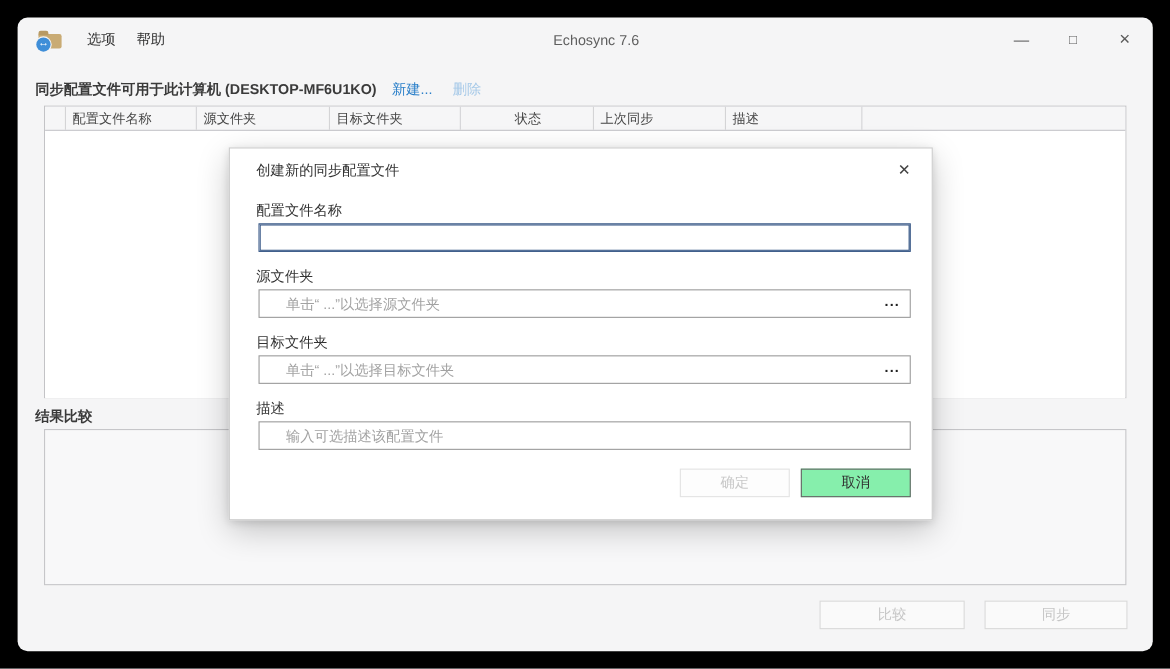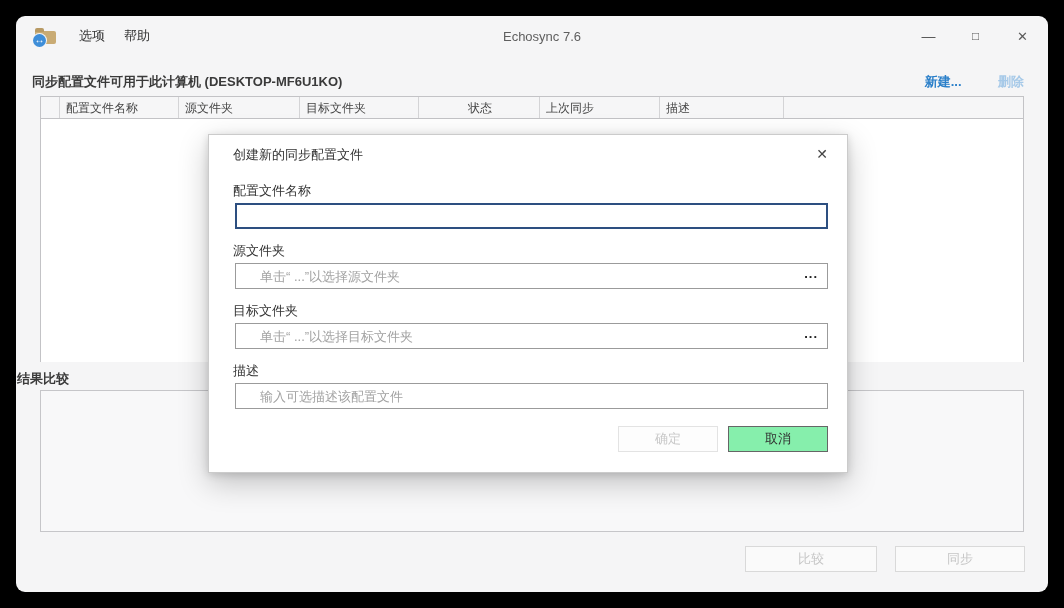--- a/index.html
+++ b/index.html
@@ -21,42 +21,42 @@
   .menu-item { font-size:13px; color:#333; padding:4px 7px; margin-right:5px; }
   .win-title { position:absolute; left:0; right:0; text-align:center; font-size:13px; color:#5f5f5f; pointer-events:none;margin-left:20px; }
   .win-controls { margin-left:auto; display:flex; height:40px; margin-right:2px; }
   .win-btn { width:47px; height:40px; display:flex; align-items:center; justify-content:center;
              color:#5a5a5a; font-size:13px; }
   .win-btn.min { font-size:14px; }
   .win-btn.max { font-size:12px; }
 
   
   .profiles-row { position:absolute; left:16px; right:24px; top:56px; display:flex;
-                  justify-content:space-between; align-items:center; }
+                  align-items:center; }
   .profiles-header { font-size:13px; font-weight:bold; color:#3a3a3a; }
-  .links a { font-size:13px; text-decoration:none; margin-left:32px;font-weight:bold; }
+  .links a { font-size:13px; text-decoration:none; margin-left:14px; }
   .link-new { color:#2a7fc9; }
   .link-del { color:#a6c9e8; }
 
   .profiles-table { position:absolute; left:24px; top:80px; width:984px; height:266px;
                     background:#fff; border:1px solid #c3c3c6; }
   .thead { display:flex; height:22px; background:#f6f6f7; border-bottom:1px solid #c3c3c6; }
   .th { font-size:12px; color:#454545; padding:3px 4px 0 6px; overflow:hidden; white-space:nowrap; }
   .th + .th { border-left:1px solid #d4d4d6; }
   .th:nth-child(1){ width:18px; padding:0; }
   .th:nth-child(2){ width:119px; }
   .th:nth-child(3){ width:121px; }
   .th:nth-child(4){ width:119px; }
   .th:nth-child(5){ width:121px;text-align:center; }
   .th:nth-child(6){ width:120px; }
   .th:nth-child(7){ width:124px; }
   .th:nth-child(8){ flex:1; }
   .tbody { height:243px; background:#fff; }
 
-  .results-label { position:absolute; left:1px; top:354px; font-size:13px; font-weight:bold; color:#3a3a3a; }
+  .results-label { position:absolute; left:16px; top:354px; font-size:13px; font-weight:bold; color:#3a3a3a; }
   .results-box { position:absolute; left:24px; top:374px; width:984px; height:142px;
                  background:#f8f8f9; border:1px solid #c6c6c9; }
 
   .btn { display:flex; align-items:center; justify-content:center; font-size:13px; }
   .btn-compare { position:absolute; left:729px; top:530px; width:132px; height:26px;
                  background:#fafafa; border:1px solid #d9d9d9; color:#c6c6c6; }
   .btn-sync    { position:absolute; left:879px; top:530px; width:130px; height:26px;
                  background:#fafafa; border:1px solid #d9d9d9; color:#c6c6c6; }
 
   

